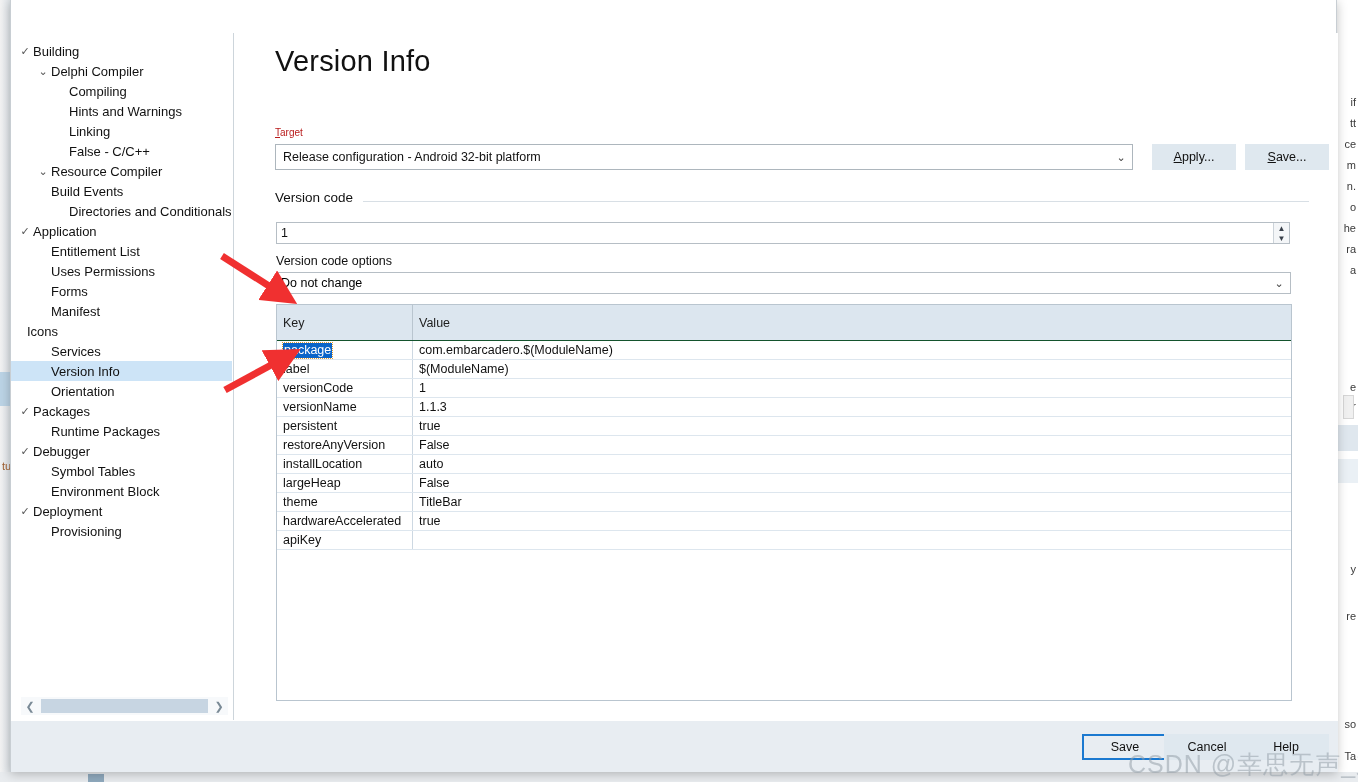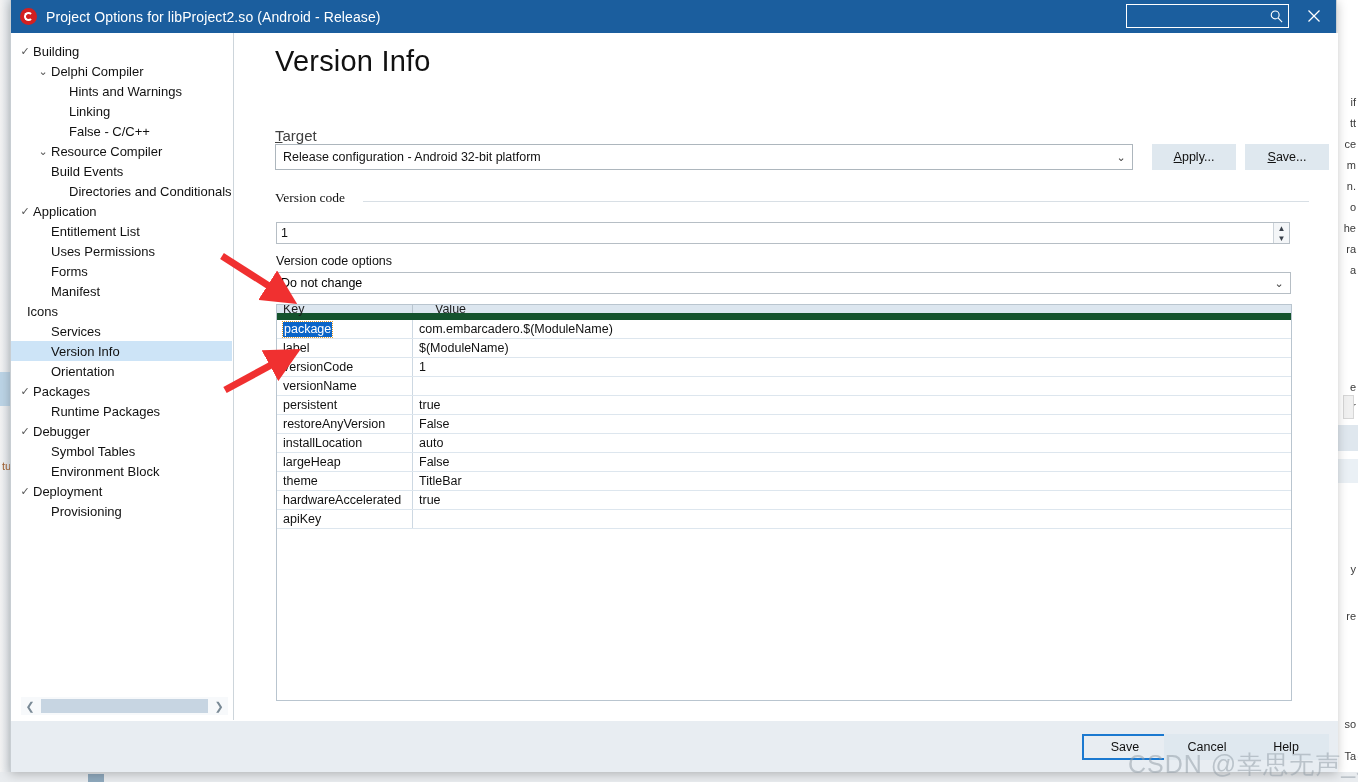--- a/index.html
+++ b/index.html
@@ -255,22 +255,22 @@
     position: absolute;
     left: 40px; top: 12px;
     font-size: 29px;
     font-weight: normal;
     color: #111;
     letter-spacing: .2px;
   }
   #target-label {
     position: absolute;
     left: 40px; top: 94px;
-    font-size: 15px;
-    color: #404040;
+    font-size: 10px;
+    color: #b91c1c;
   }
   #target-label u { text-decoration: underline; }
 
   #target-select {
     position: absolute;
     left: 40px; top: 111px;
     width: 858px;
     height: 26px;
     border: 1px solid #adb6bd;
     background: #ffffff;
@@ -320,21 +320,20 @@
     height: 512px;
   }
   #vc-legend {
     position: absolute;
     left: 0; top: 0;
     font-size: 13.5px;
     color: #111;
     background: #ffffff;
     padding-right: 8px;
     z-index: 2;
-    font-family: Liberation Serif, serif;
   }
   #vc-rule {
     position: absolute;
     left: 88px; top: 11px;
     right: 0;
     height: 1px;
     background: #d8dfe5;
   }
 
   #version-code-spin {
@@ -406,36 +405,36 @@
     left: 1px; top: 114px;
     width: 1016px;
     height: 397px;
     border: 1px solid #b9c5cf;
     box-sizing: border-box;
     background: #ffffff;
     overflow: hidden;
   }
   #kv-header {
     display: flex;
-    height: 15px;
+    height: 36px;
     background: #dce6ef;
-    border-bottom: 7px solid #14532d;
+    border-bottom: 1px solid #14532d;
     box-sizing: border-box;
   }
   .kv-h-key, .kv-h-val {
     font-size: 12.5px;
     color: #1d1d1d;
     padding-left: 6px;
     display: flex;
     align-items: center;
     box-sizing: border-box;
     cursor: default;
   }
   .kv-h-key { width: 136px; border-right: 1px solid #b9c5cf; flex: none; }
-  .kv-h-val { flex: 1; margin-left: 16px; }
+  .kv-h-val { flex: 1; }
 
   .kv-row {
     display: flex;
     height: 19px;
     border-bottom: 1px solid #dde6ee;
     box-sizing: border-box;
     cursor: default;
   }
   .kv-key, .kv-val {
     font-size: 12.5px;
@@ -535,51 +534,36 @@
   </div>
   <div id="bg-right-band1"></div>
   <div id="bg-right-band2"></div>
   <div id="bg-right-scroll"></div>
   <div id="bg-bottom-band"></div>
   <div id="bg-taskbar-chip"></div>
 </div>
 
 <div id="dialog">
 
-  <div id="titlebar">
-    <div id="app-icon"></div>
-    <div id="title-text">Project Options for libProject2.so  (Android - Release)</div>
-
-    <div id="titlebar-search">
-      <input id="titlebar-search-input" type="text" placeholder="" style="">
-      <svg id="search-icon" viewBox="0 0 16 16">
-        <circle cx="6.6" cy="6.3" r="4.2" fill="none" stroke="#ffffff" stroke-width="1.2"></circle>
-        <line x1="9.7" y1="9.5" x2="14" y2="14" stroke="#ffffff" stroke-width="1.2"></line>
-      </svg>
-    </div>
-
-    <div id="close-btn">
-      <svg width="14" height="14" viewBox="0 0 14 14">
-        <line x1="1.5" y1="1.5" x2="12.5" y2="12.5" stroke="#ffffff" stroke-width="1.3"></line>
-        <line x1="12.5" y1="1.5" x2="1.5" y2="12.5" stroke="#ffffff" stroke-width="1.3"></line>
-      </svg>
-    </div>
-  </div>
 
   <div id="dlg-body">
 
     <div id="sidebar">
       <div id="tree">
           <div class="tree-item" style="padding-left: 6px;">
             <span class="tree-mark">✓</span>
             <span class="tree-label">Building</span>
           </div>
           <div class="tree-item" style="padding-left: 24px;">
             <span class="tree-mark">⌄</span>
             <span class="tree-label">Delphi Compiler</span>
+          </div>
+          <div class="tree-item" style="padding-left: 42px;">
+            <span class="tree-mark"></span>
+            <span class="tree-label">Compiling</span>
           </div>
           <div class="tree-item" style="padding-left: 42px;">
             <span class="tree-mark"></span>
             <span class="tree-label">Hints and Warnings</span>
           </div>
           <div class="tree-item" style="padding-left: 42px;">
             <span class="tree-mark"></span>
             <span class="tree-label">Linking</span>
           </div>
           <div class="tree-item" style="padding-left: 42px;">
@@ -724,20 +708,21 @@
               <div class="kv-row">
                 <div class="kv-key">label</div>
                 <div class="kv-val">$(ModuleName)</div>
               </div>
               <div class="kv-row">
                 <div class="kv-key">versionCode</div>
                 <div class="kv-val">1</div>
               </div>
               <div class="kv-row">
                 <div class="kv-key">versionName</div>
+                <div class="kv-val">1.1.3</div>
               </div>
               <div class="kv-row">
                 <div class="kv-key">persistent</div>
                 <div class="kv-val">true</div>
               </div>
               <div class="kv-row">
                 <div class="kv-key">restoreAnyVersion</div>
                 <div class="kv-val">False</div>
               </div>
               <div class="kv-row">

